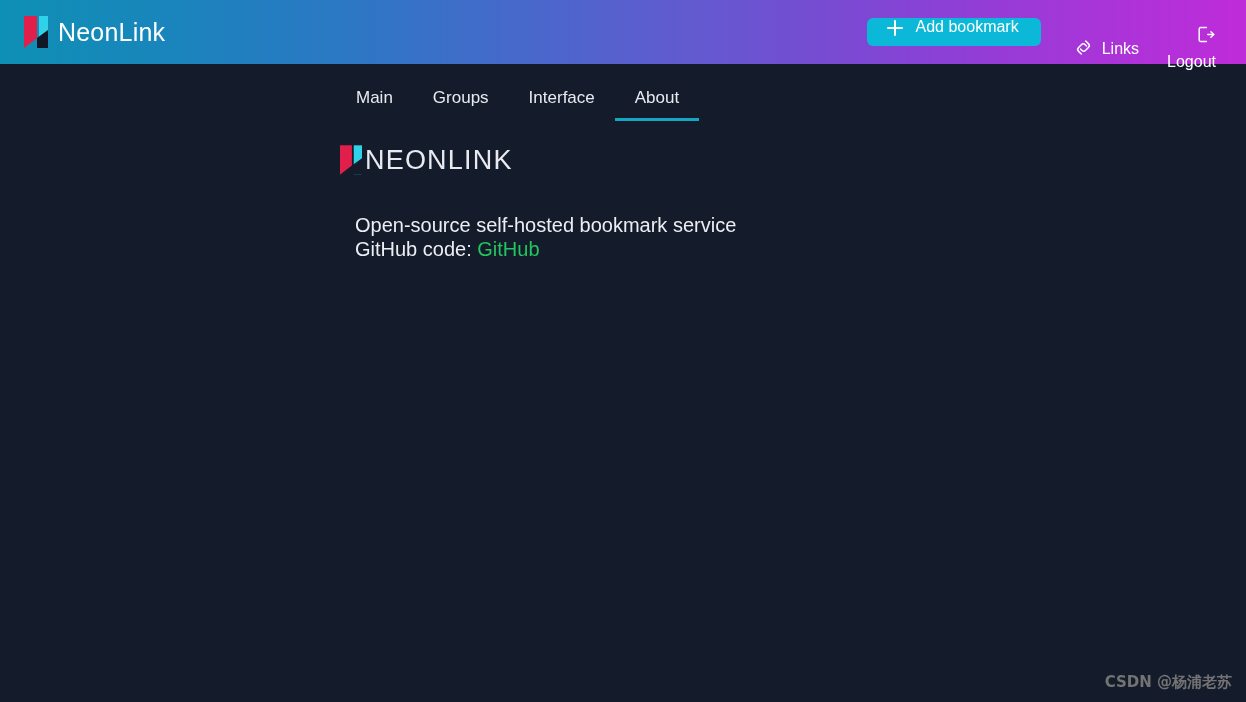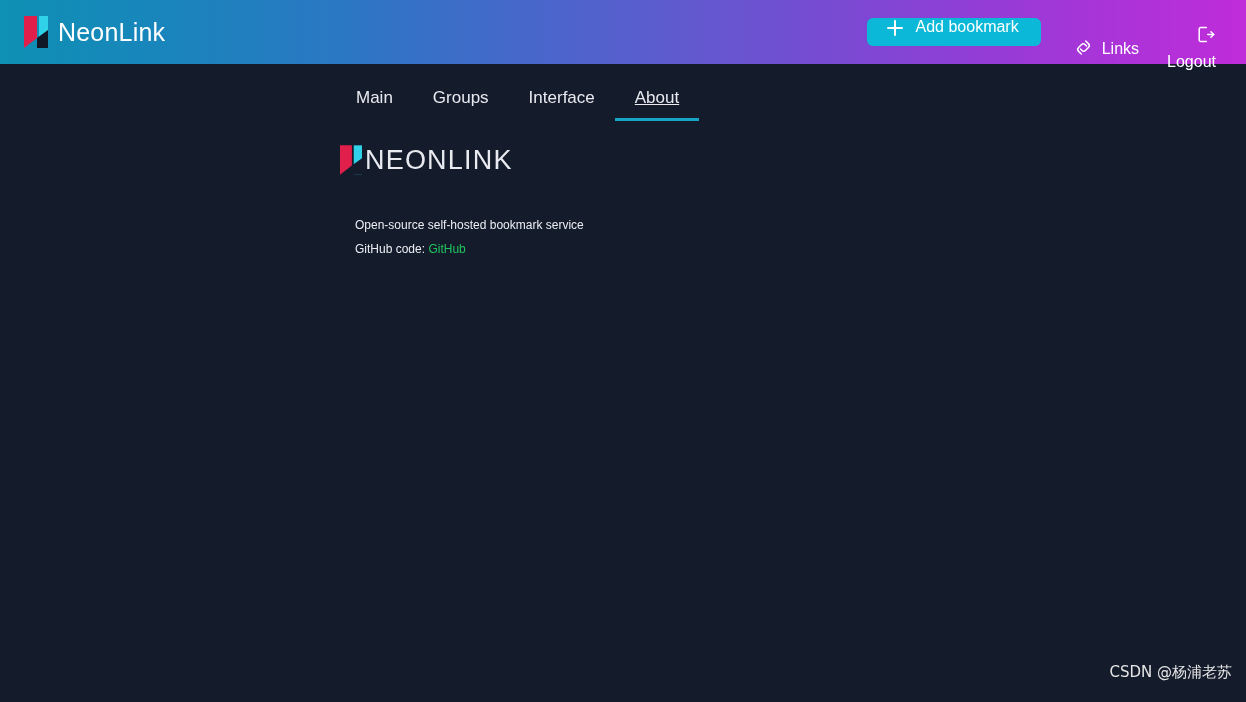--- a/index.html
+++ b/index.html
@@ -115,21 +115,20 @@
     background: none;
     border-left: none;
     border-right: none;
     border-top: none;
     font-family: inherit;
     line-height: 1.2;
   }
 
   .tab.active {
     border-bottom-color: #16a6c4;
-    text-decoration: underline;
   }
 
   
   .about {
     padding: 24px 0 0 340px;
   }
 
   .about-logo {
     display: flex;
     align-items: center;
@@ -148,42 +147,43 @@
     font-size: 27px;
     letter-spacing: 1.2px;
     color: #e8eaf0;
     font-weight: 400;
     line-height: 1;
   }
 
   .about-lines {
     padding-left: 15px;
     line-height: 24px;
-    font-size: 12px;
+    font-size: 20px;
     color: #eceef3;
     margin-top: 38px;
   }
 
   .about-line { display: block; white-space: nowrap; }
 
   .source-link {
     color: #22c55e;
     text-decoration: none;
     cursor: pointer;
   }
 
   
   .watermark {
     position: absolute;
     right: 14px;
-    bottom: 20px;
+    bottom: 10px;
     font-size: 15px;
-    color: #e5e5e5;
+    color: #737373;
     font-family: "DejaVu Sans", sans-serif;
     user-select: none;
+    font-weight: bold;
   }
 </style>
 </head>
 <body>
 
 <div class="header">
 
   <div class="brand">
     <span class="brand-mark">
       <svg width="24" height="32" viewBox="0 0 24 32">

